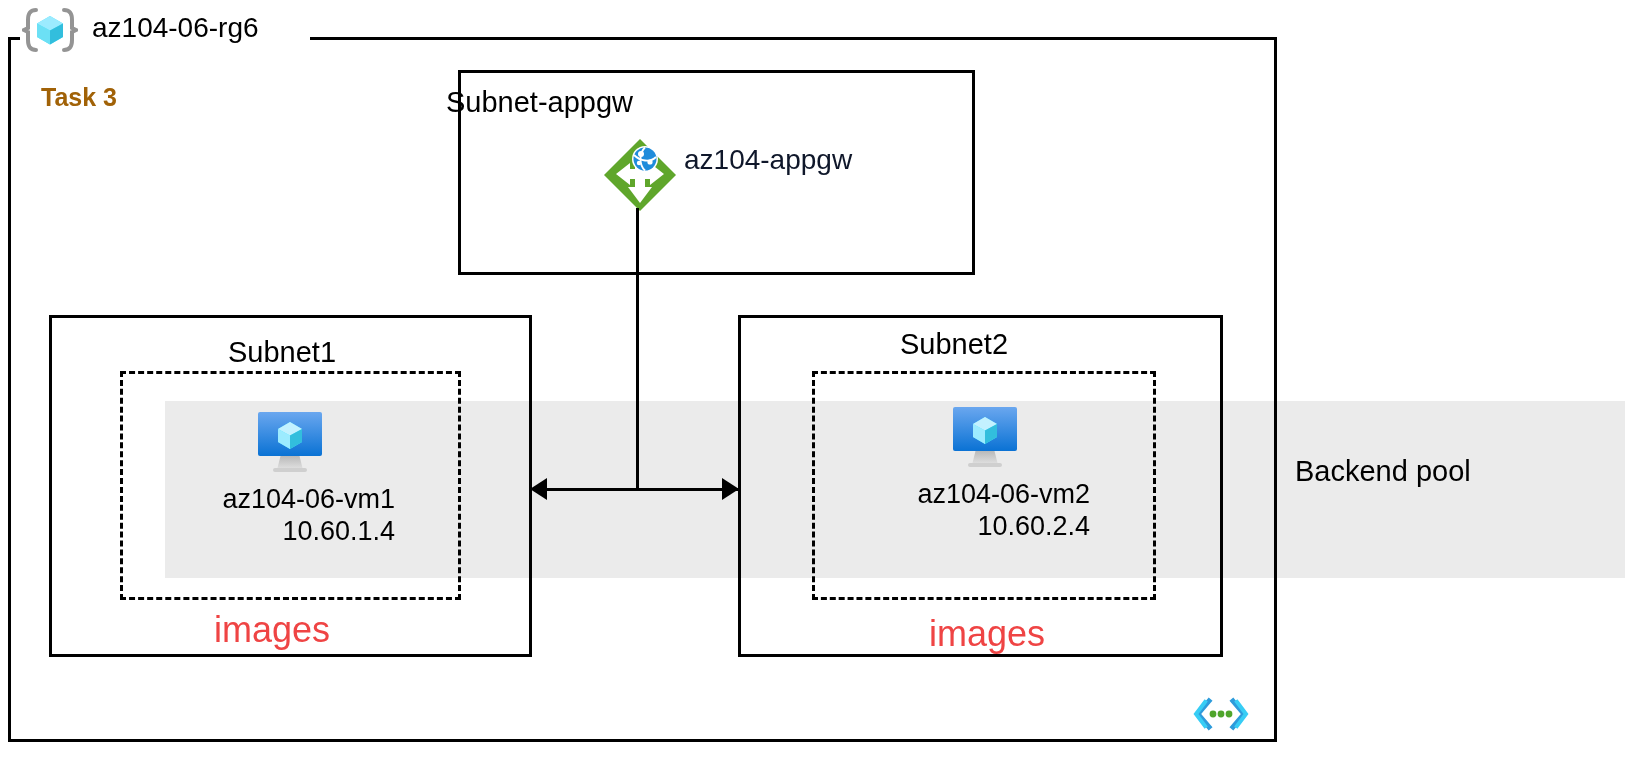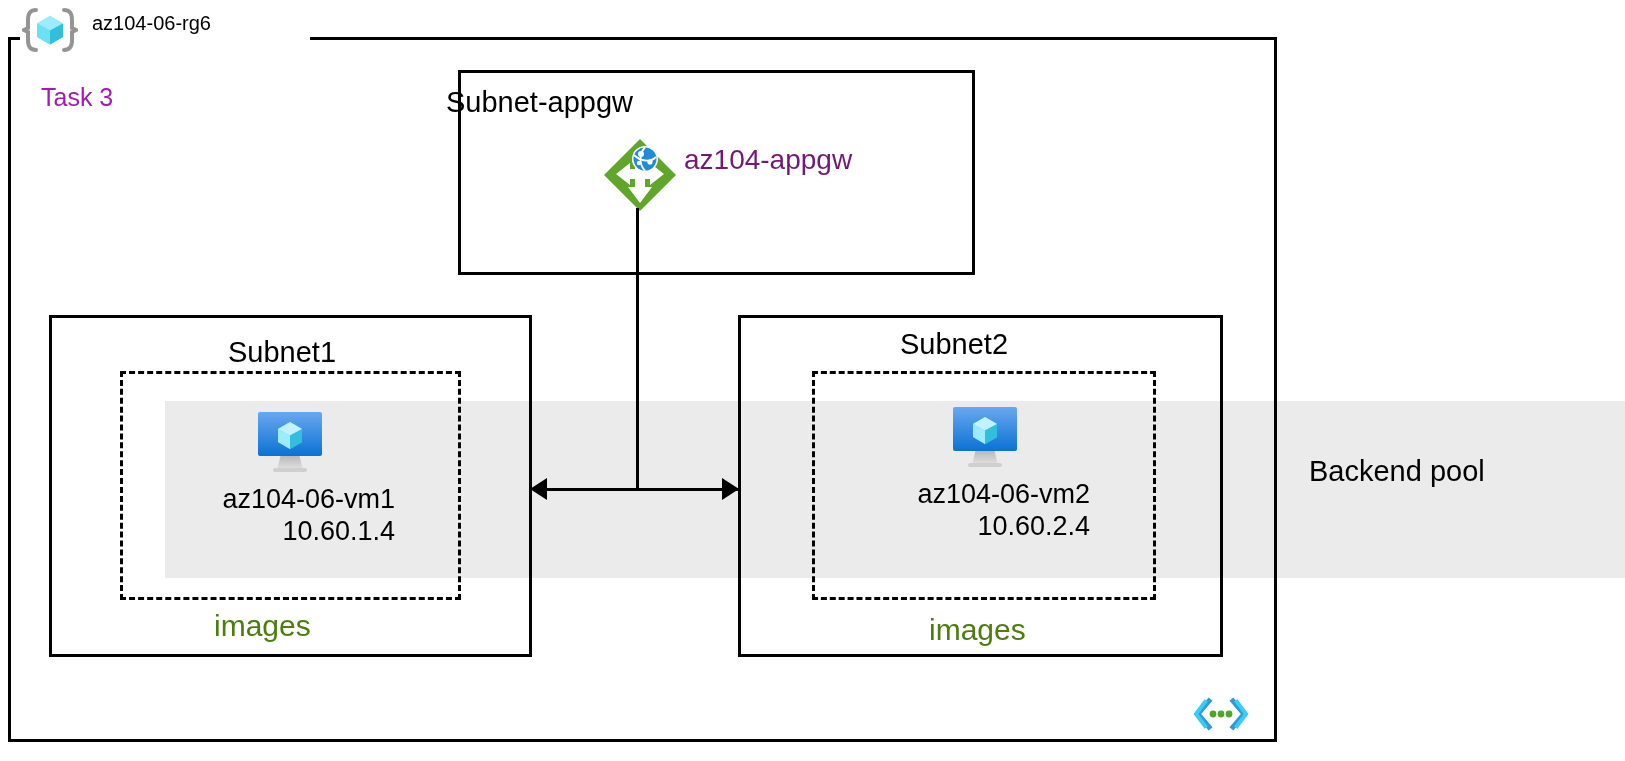--- a/index.html
+++ b/index.html
@@ -29,21 +29,20 @@
     height: 177px;
     background: #ebebeb;
   }
   .backend-band-label {
     position: absolute;
     left: 1295px;
     top: 455px;
     font-size: 29px;
     color: #000000;
     white-space: nowrap;
-    margin-left: 14px;
   }
 
   
   .rg-frame {
     position: absolute;
     left: 8px;
     top: 37px;
     width: 1269px;
     height: 705px;
     border: 3px solid #000000;
@@ -63,35 +62,35 @@
     position: absolute;
     left: 22px;
     top: 6px;
     width: 56px;
     height: 48px;
   }
   .rg-title {
     position: absolute;
     left: 86px;
     top: 12px;
-    font-size: 20px;
+    font-size: 28px;
     color: #000000;
     white-space: nowrap;
     background: #ffffff;
     padding: 0 6px;
   }
 
   
   .task-label {
     position: absolute;
     left: 41px;
     top: 83px;
     font-size: 25px;
-    font-weight: normal;
-    color: #a21caf;
+    font-weight: bold;
+    color: #a16207;
     white-space: nowrap;
   }
 
   
   .subnet-box {
     position: absolute;
     border: 3px solid #000000;
     box-sizing: border-box;
     background: transparent;
   }
@@ -114,22 +113,22 @@
     position: absolute;
     border: 3px dashed #000000;
     box-sizing: border-box;
     background: transparent;
   }
   .dashed1 { left: 120px; top: 371px; width: 341px; height: 229px; }
   .dashed2 { left: 812px; top: 371px; width: 344px; height: 229px; }
 
   .group-caption {
     position: absolute;
-    font-size: 30px;
-    color: #4d7c0f;
+    font-size: 36px;
+    color: #ef4444;
     white-space: nowrap;
   }
   .caption1 { left: 214px; top: 609px; }
   .caption2 { left: 929px; top: 613px; }
 
   
   .vm-block { position: absolute; text-align: right; }
   .vm1 { left: 185px; top: 408px; width: 210px; }
   .vm2 { left: 880px; top: 403px; width: 210px; }
   .vm-icon-wrap {
@@ -152,21 +151,21 @@
     top: 135px;
     width: 80px;
     height: 80px;
   }
   .appgw-labels {
     position: absolute;
     left: 684px;
     top: 142px;
     font-size: 28px;
     line-height: 1.28;
-    color: #701a75;
+    color: #0f172a;
     white-space: nowrap;
   }
 
   
   .conn-vertical {
     position: absolute;
     left: 636px;
     top: 208px;
     width: 3px;
     height: 282px;

